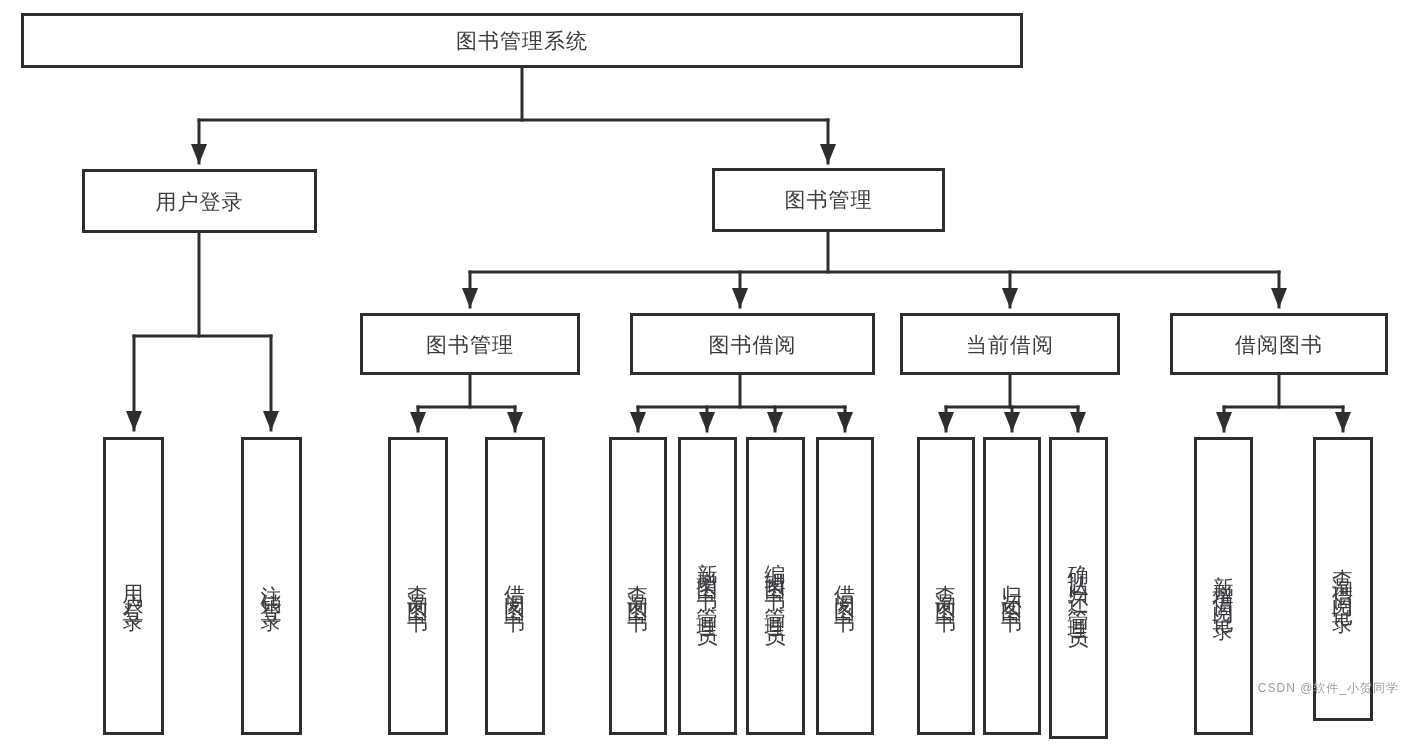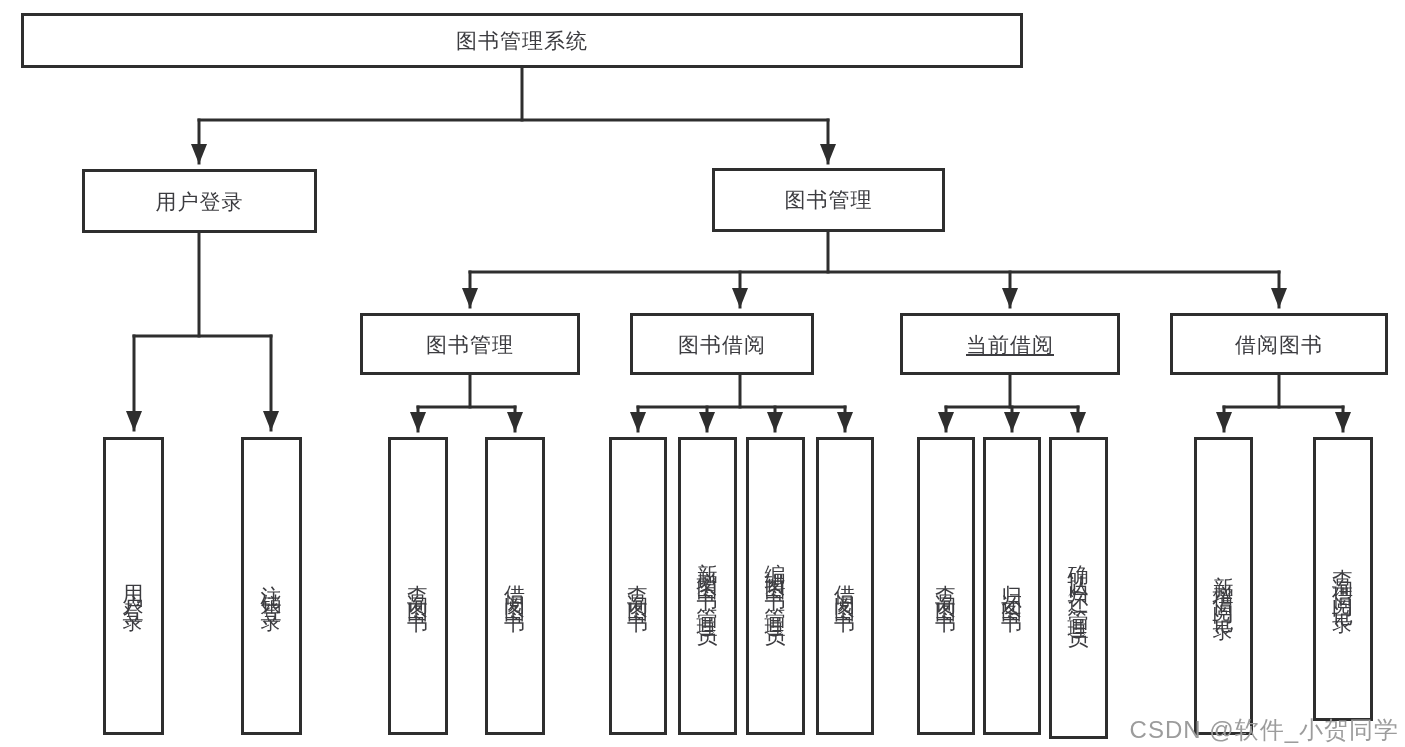--- a/index.html
+++ b/index.html
@@ -31,24 +31,24 @@
     white-space: nowrap;
   }
   .vtext {
     writing-mode: vertical-rl;
     text-orientation: mixed;
     letter-spacing: 9px;
     line-height: 1;
   }
   .watermark {
     position: absolute;
-    top: 714px;
+    top: 680px;
     right: 6px;
     color: #9c9c9c;
-    font-size: 24px;
+    font-size: 12px;
     letter-spacing: 1px;
     z-index: 5;
     white-space: nowrap;
   }
 </style>
 </head>
 <body>
 
 <div class="canvas">
 
@@ -109,24 +109,24 @@
   <div class="box" style="left:82px; top:169px; width:235px; height:64px;">
     <span>用户登录</span>
   </div>
   <div class="box" style="left:712px; top:168px; width:233px; height:64px;font-family:Liberation Serif, serif;">
     <span>图书管理</span>
   </div>
 
   <div class="box" style="left:360px; top:313px; width:220px; height:62px;">
     <span>图书管理</span>
   </div>
-  <div class="box" style="left:630px; top:313px; width:184px; height:62px;">
+  <div class="box" style="left:630px; top:313px; width:245px; height:62px;">
     <span>图书借阅</span>
   </div>
-  <div class="box" style="left:900px; top:313px; width:220px; height:62px;text-decoration:underline;">
+  <div class="box" style="left:900px; top:313px; width:220px; height:62px;">
     <span>当前借阅</span>
   </div>
   <div class="box" style="left:1170px; top:313px; width:218px; height:62px;">
     <span>借阅图书</span>
   </div>
 
   <div class="box" style="left:103px; top:437px; width:61px; height:298px;">
     <span class="vtext">用户登录</span>
   </div>
   <div class="box" style="left:241px; top:437px; width:61px; height:298px;">

